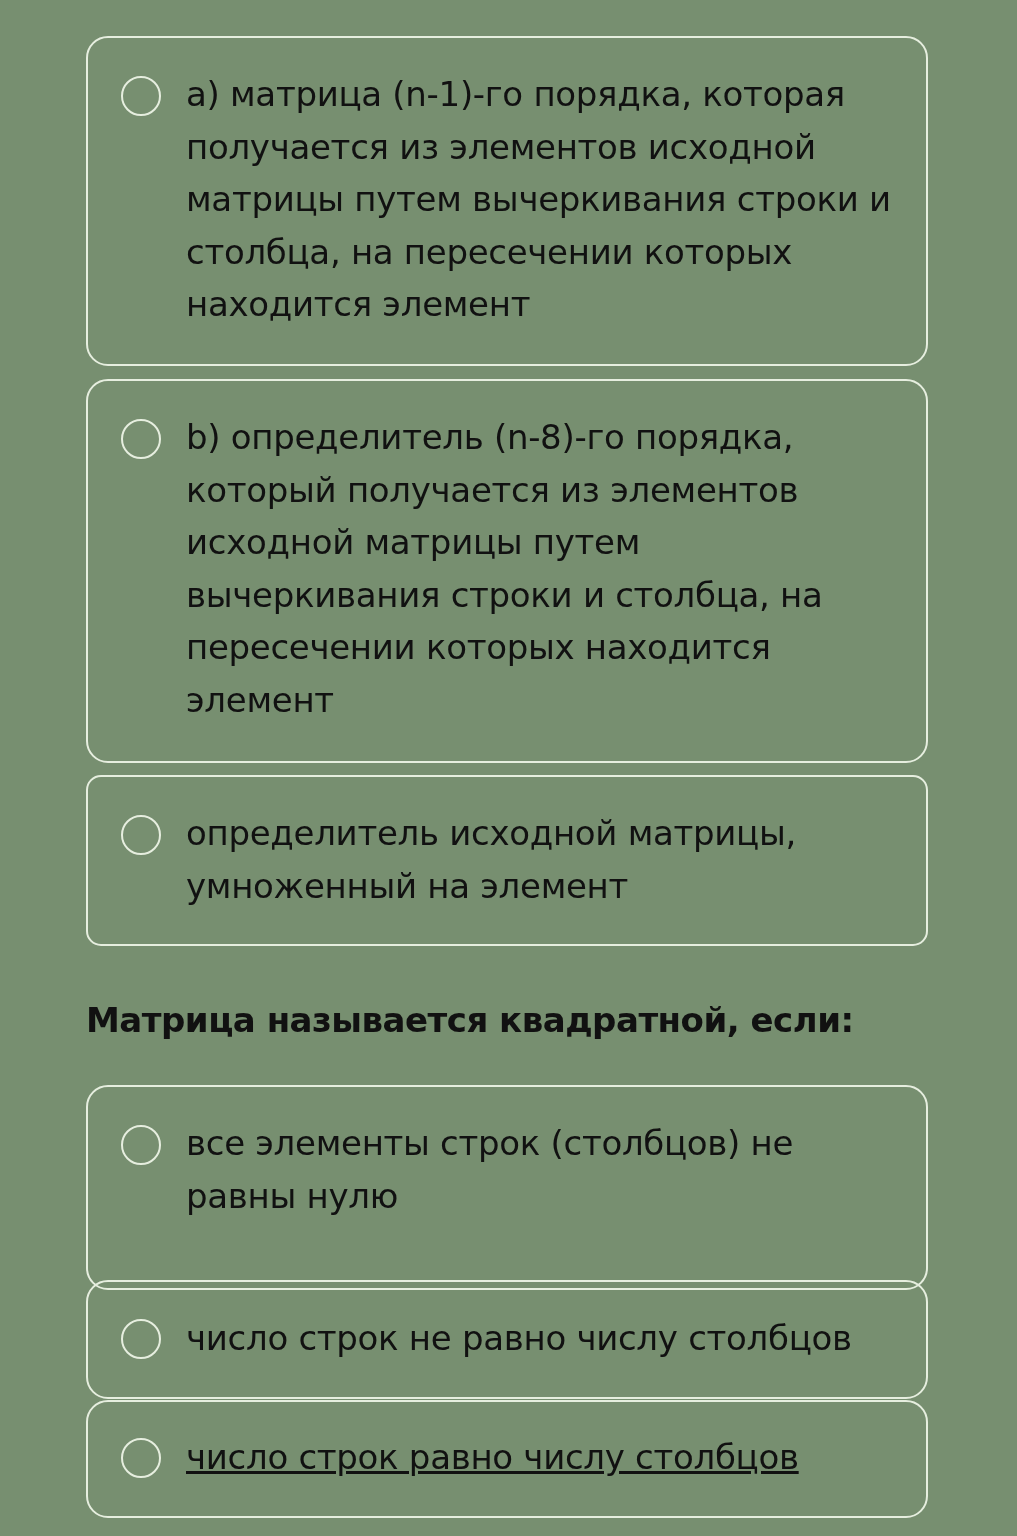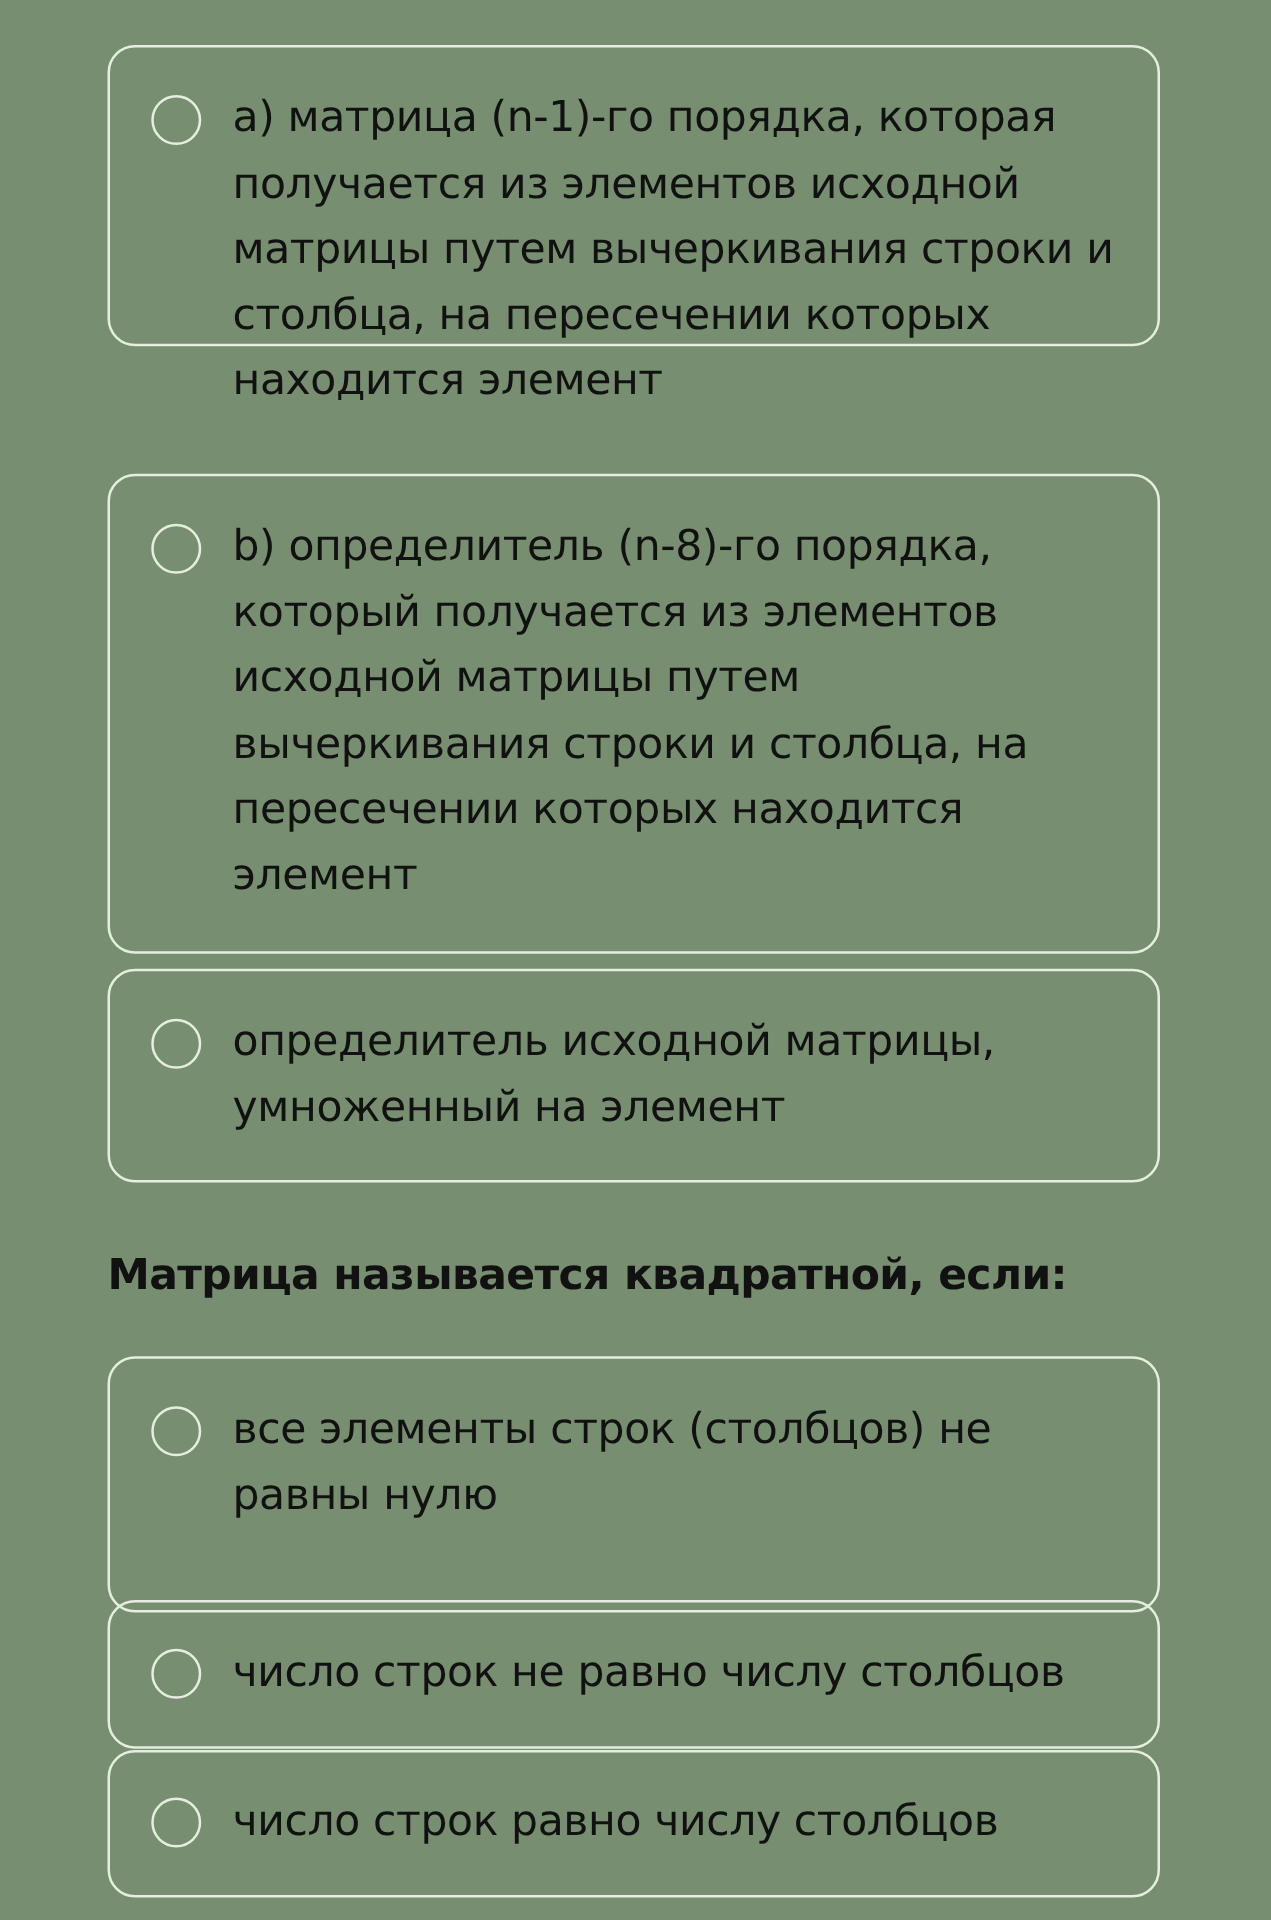--- a/index.html
+++ b/index.html
@@ -25,42 +25,42 @@
   }
   .heading {
     position:absolute; left:86px; top:1000px;
     font-size:34px; font-weight:bold; letter-spacing:-0.5px;
   }
 </style>
 </head>
 <body>
 
 <div>
-  <div class="option" style="top:36px;height:241px;">
+  <div class="option" style="top:36px;height:330px;">
     <span class="radio" style="top:38px;"></span>
     <span class="label" style="top:30px;">a) матрица (n-1)-го порядка, которая получается из элементов исходной матрицы путем вычеркивания строки и столбца, на пересечении которых находится элемент</span>
   </div>
   <div class="option" style="top:379px;height:384px;">
     <span class="radio" style="top:38px;"></span>
     <span class="label" style="top:30px;">b) определитель (n-8)-го порядка, который получается из элементов исходной матрицы путем вычеркивания строки и столбца, на пересечении которых находится элемент</span>
   </div>
-  <div class="option" style="top:775px;height:171px;">
+  <div class="option" style="top:775px;height:171px;border-radius:15px;">
     <span class="radio" style="top:38px;"></span>
     <span class="label" style="top:30px;">определитель исходной матрицы, умноженный на элемент</span>
   </div>
 </div>
 
 <div class="heading">Матрица называется квадратной, если:</div>
 
 <div>
   <div class="option" style="top:1085px;height:205px;padding-left:36px;">
     <span class="radio" style="top:38px;"></span>
     <span class="label" style="top:30px;">все элементы строк (столбцов) не равны нулю</span>
   </div>
   <div class="option" style="top:1269px;height:119px;margin-top:11px;">
     <span class="radio" style="top:37px;"></span>
     <span class="label" style="top:30px;">число строк не равно числу столбцов</span>
   </div>
   <div class="option" style="top:1400px;height:118px;">
     <span class="radio" style="top:36px;"></span>
-    <span class="label" style="top:29px;">число строк равно числу столбцов</span>
+    <span class="label" style="top:29px;text-decoration:underline;">число строк равно числу столбцов</span>
   </div>
 </div>
 
 </body></html>

